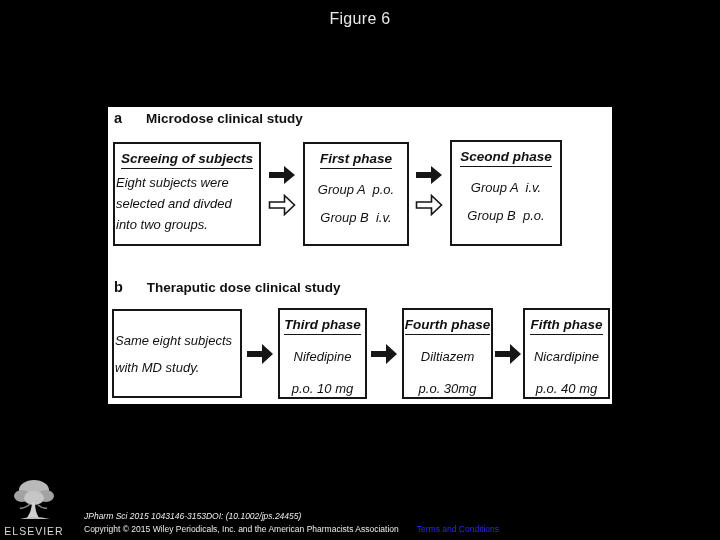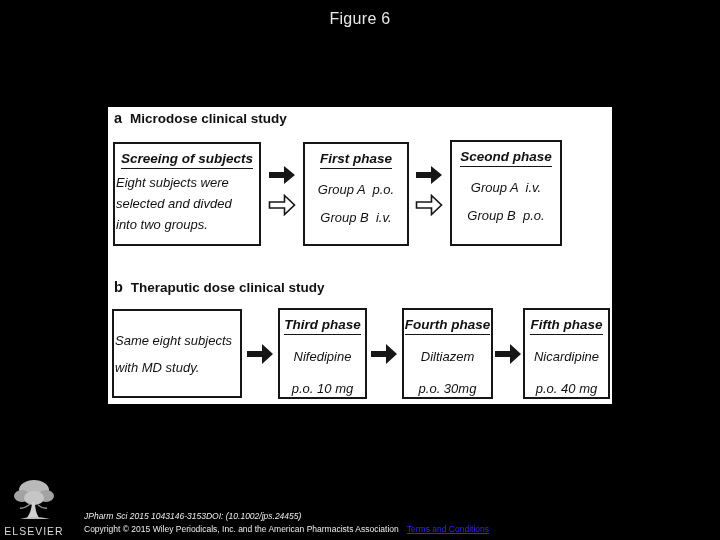--- a/index.html
+++ b/index.html
@@ -34,21 +34,21 @@
   .panel-label {
     position: absolute;
     left: 6px;
     font-weight: bold;
     font-size: 13.5px;
     color: #111;
     display: flex;
     align-items: baseline;
   }
   .panel-label .letter { font-size: 14.5px; }
-  .panel-label .label-text { margin-left: 8px; }
+  .panel-label .label-text { margin-left: 24px; }
   .fbox {
     position: absolute;
     border: 2px solid #161616;
     background: #fff;
     display: flex;
     flex-direction: column;
     align-items: center;
     font-style: italic;
   }
   .fbox .box-title {
@@ -80,23 +80,22 @@
   .footer-copyright {
     position: absolute;
     left: 84px;
     top: 524px;
     font-size: 8.5px;
     color: #ededed;
     white-space: pre;
   }
   .terms-link {
     color: #2b2bf0;
-    text-decoration: underline;
     cursor: pointer;
-    margin-left: 8px;
+    margin-left: 18px;
   }
   .elsevier-logo {
     position: absolute;
     left: 4px;
     top: 478px;
     width: 60px;
     height: 60px;
     display: flex;
     flex-direction: column;
     align-items: center;

